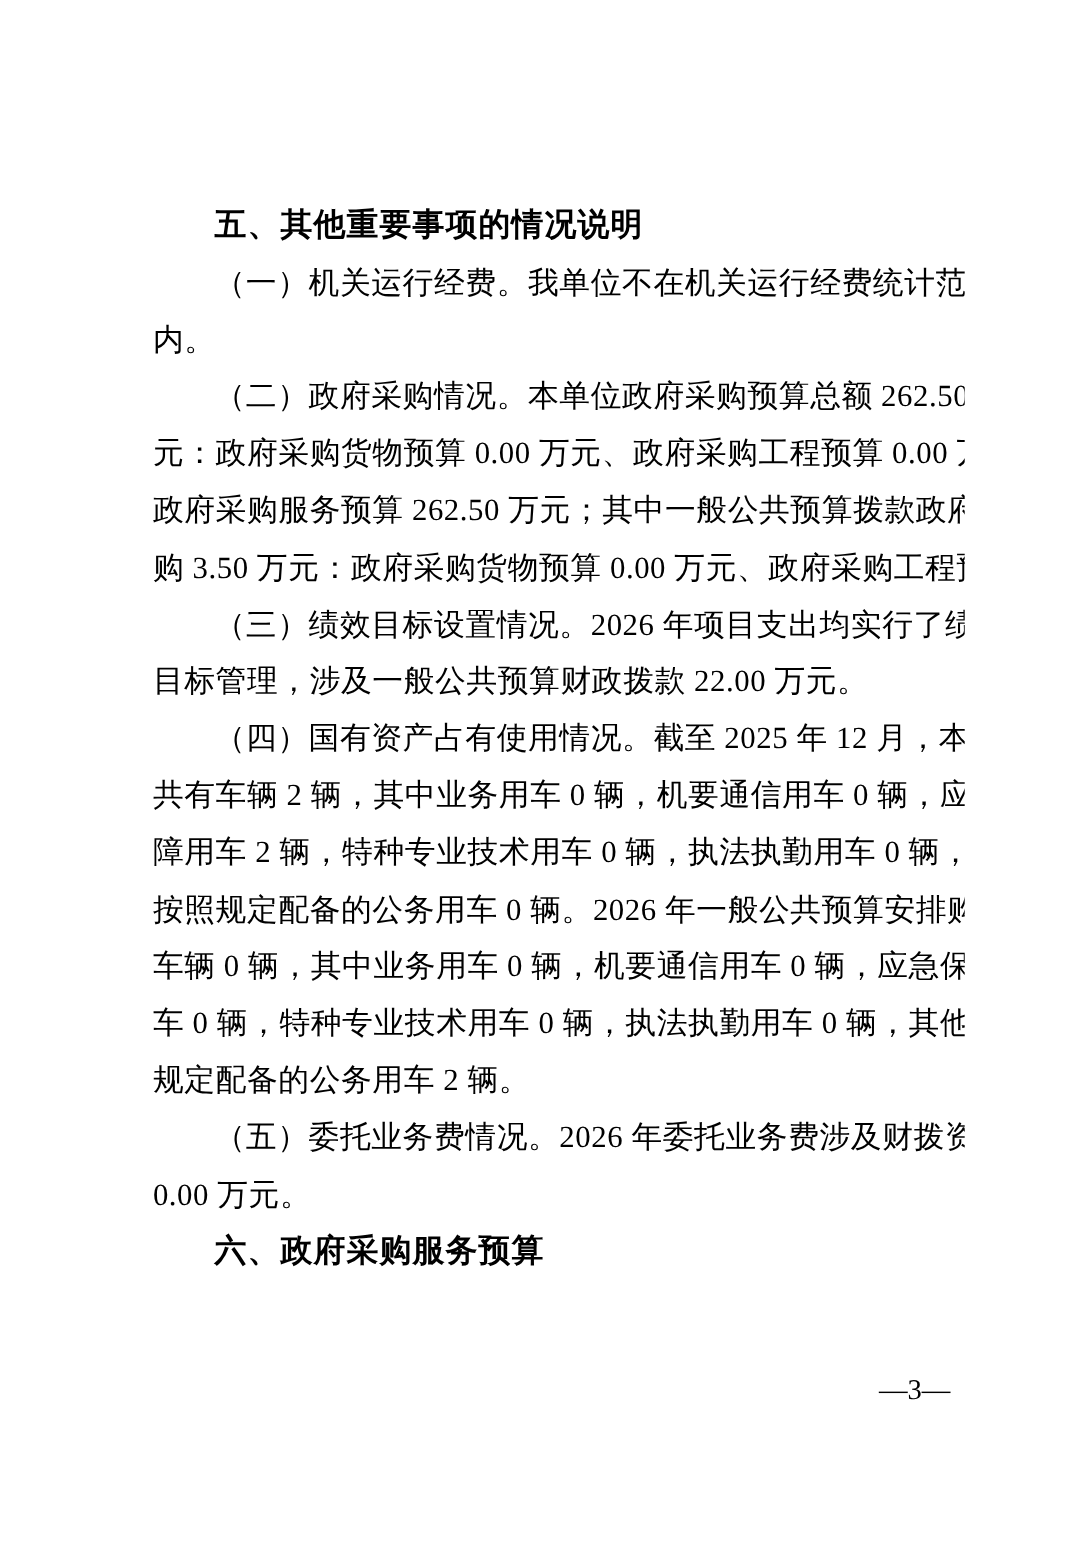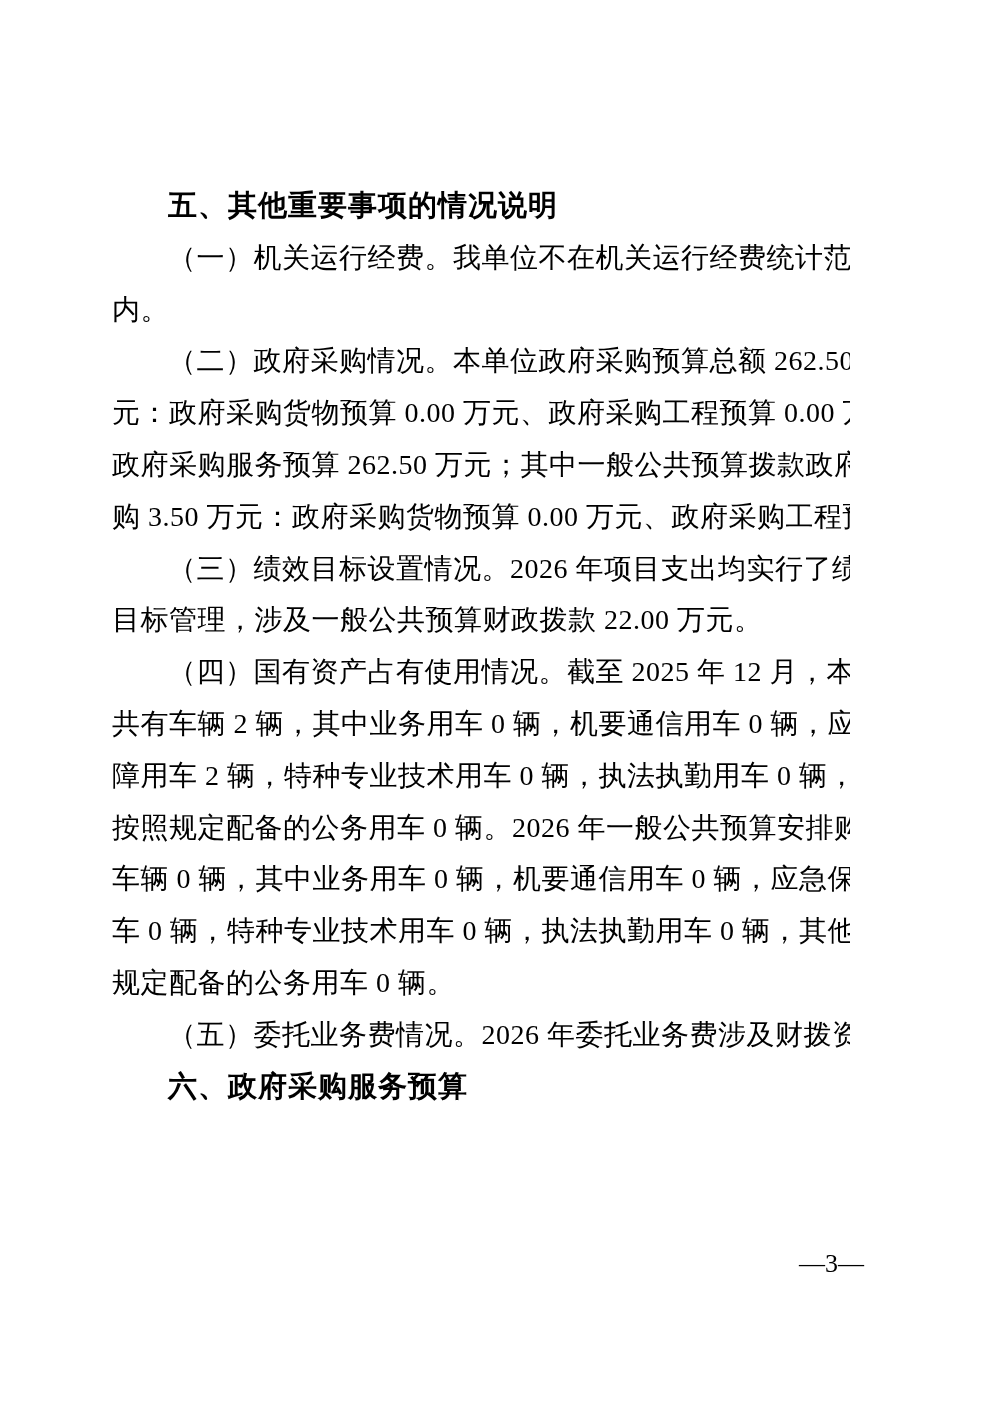--- a/index.html
+++ b/index.html
@@ -15,21 +15,21 @@
     font-family: "Liberation Serif", "DejaVu Serif", serif;
     color: #000000;
   }
   .page {
     position: absolute;
     inset: 0;
     background: #ffffff;
   }
   .content {
     position: absolute;
-    left: 112px;
+    left: 139px;
     top: 180px;
     width: 738px;
     overflow: hidden;
   }
   .line {
     height: 51.8px;
     line-height: 51.8px;
     font-size: 28px;
     white-space: nowrap;
     text-align: left;
@@ -76,22 +76,23 @@
 
     <div class="line justify indent">（三）绩效目标设置情况。2026 年项目支出均实行了绩效</div>
     <div class="line">目标管理，涉及一般公共预算财政拨款 22.00 万元。</div>
 
     <div class="line justify indent">（四）国有资产占有使用情况。截至 2025 年 12 月，本单位</div>
     <div class="line justify">共有车辆 2 辆，其中业务用车 0 辆，机要通信用车 0 辆，应急保</div>
     <div class="line justify">障用车 2 辆，特种专业技术用车 0 辆，执法执勤用车 0 辆，其他</div>
     <div class="line justify">按照规定配备的公务用车 0 辆。2026 年一般公共预算安排购置</div>
     <div class="line justify">车辆 0 辆，其中业务用车 0 辆，机要通信用车 0 辆，应急保障用</div>
     <div class="line justify">车 0 辆，特种专业技术用车 0 辆，执法执勤用车 0 辆，其他按照</div>
-    <div class="line">规定配备的公务用车 0 辆。</div>
+    <div class="line">规定配备的公务用车 2 辆。</div>
 
     <div class="line justify indent">（五）委托业务费情况。2026 年委托业务费涉及财拨资金</div>
+    <div class="line">0.00 万元。</div>
 
     <div class="line heading indent">六、政府采购服务预算</div>
 
   </div>
 
   <div class="page-number">—3—</div>
 </div>
 
 </body></html>

